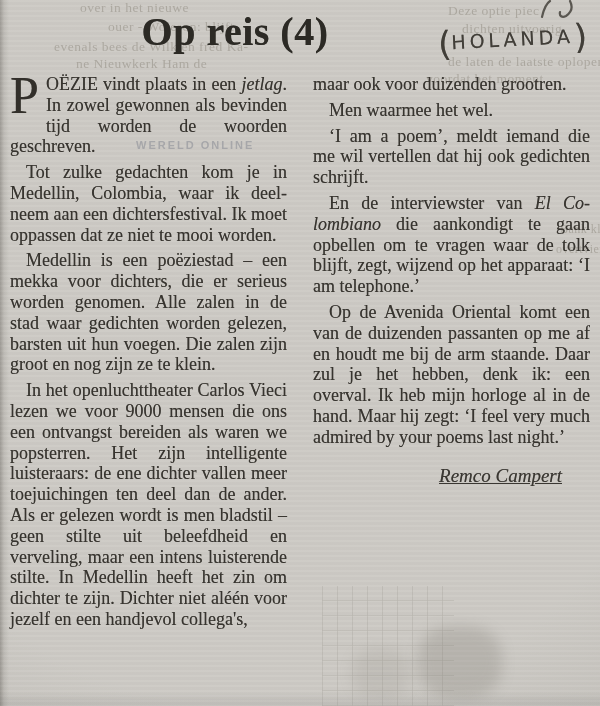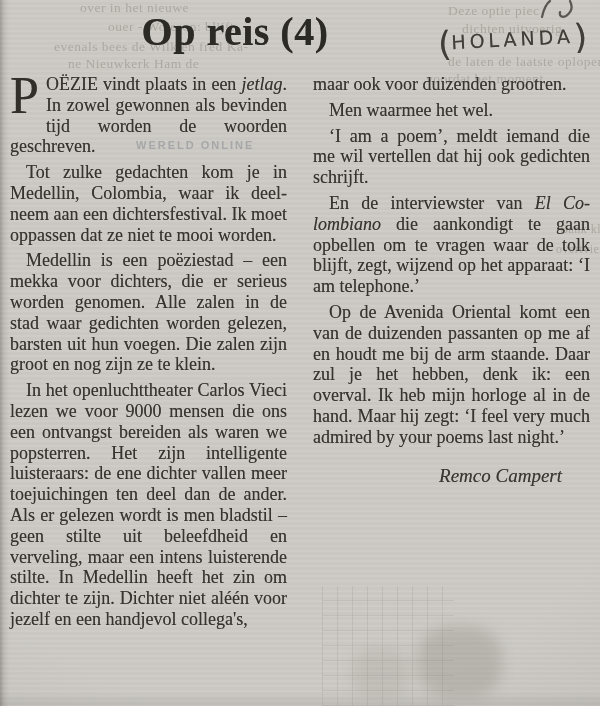--- a/index.html
+++ b/index.html
@@ -38,32 +38,32 @@
   
   .columns{position:absolute;left:10px;top:74px;width:580px;display:flex;gap:26px;}
   .col{width:277px;font-size:18px;line-height:20.8px;text-align:justify;color:#37342f;
       text-shadow:0 0 .5px rgba(55,52,47,.55);}
   .col p{margin:0;hyphens:manual;}
   .col p + p{margin-top:5px;}
   .col p.ind{text-indent:16px;}
   .em-run{font-style:italic;}
   .dropcap{float:left;font-size:52px;line-height:41px;padding:1px 7px 0 0;color:#322f2a;}
   .signature{margin-top:18px !important;text-align:right;font-style:italic;
-      font-size:19px;padding-right:28px;color:#3a3732;}
+      font-size:19px;padding-right:28px;color:#3a3732;text-decoration:underline;}
 </style>
 </head>
 <body>
 
 <div class="sheet">
 
   <div class="bleed">
     <span class="frag" style="left:80px;top:0px">over in het nieuwe</span>
     <span class="frag" style="left:108px;top:19px">ouer - Woleson: blijft</span>
     <span class="frag" style="left:54px;top:39px">evenals bees de Wilk en fred Ka-</span>
-    <span class="frag" style="left:68px;top:56px">ne Nieuwkerk Ham de</span>
+    <span class="frag" style="left:76px;top:56px">ne Nieuwkerk Ham de</span>
     <span class="frag" style="left:448px;top:3px">Deze optie piec</span>
     <span class="frag" style="left:462px;top:21px">dichten uitvoerig</span>
     <span class="frag" style="left:448px;top:54px">de laten de laatste oplopen.</span>
     <span class="frag" style="left:426px;top:71px">voordat het moment</span>
     <span class="frag sans" style="left:136px;top:139px">WERELD ONLINE</span>
     <span class="frag" style="left:560px;top:222px;font-size:12px">Bank klep</span>
     <span class="frag" style="left:556px;top:242px;font-size:12px">overtvien</span>
     <div class="gridpatch"></div>
     <div class="blob b1"></div>
     <div class="blob b2"></div>

